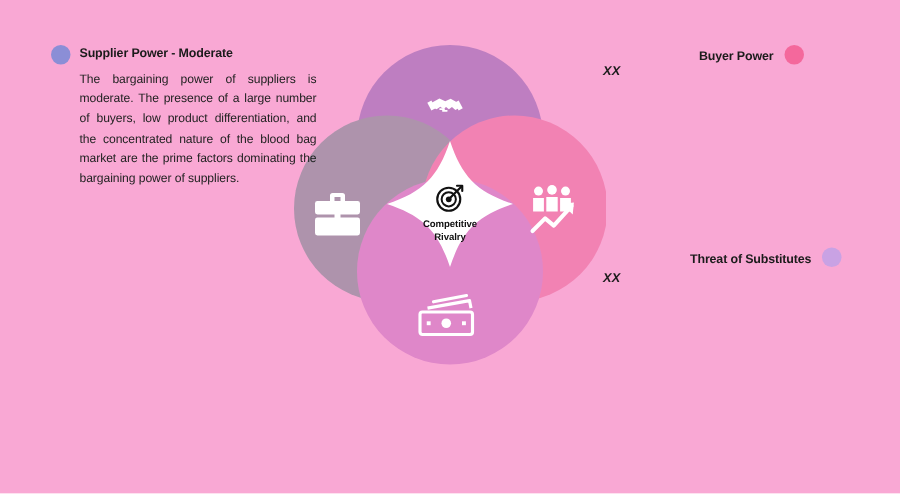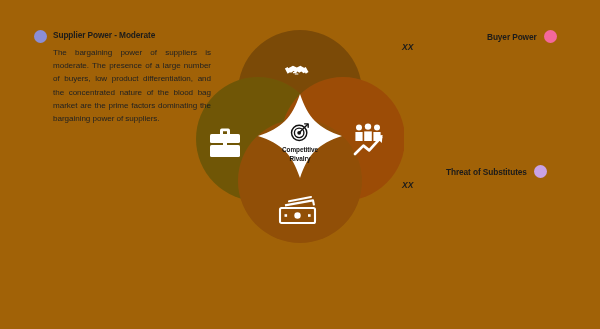--- a/index.html
+++ b/index.html
@@ -9,21 +9,21 @@
     background: #ffffff;
   }
   body {
     font-family: "Liberation Sans", sans-serif;
     -webkit-font-smoothing: antialiased;
   }
   #page {
     position: relative;
     width: 600px;
     height: 329px;
-    background: #a16207;
+    background: #f9a8d4;
     overflow: hidden;
   }
 
   
   .info-block {
     position: absolute;
     width: 178px;
   }
   .info-block.supplier { left: 34px; top: 29px; }
   .info-block.entrants { left: 34px; top: 166px; }
@@ -62,22 +62,22 @@
     letter-spacing: -0.05px;
   }
 
   
   .side-label {
     position: absolute;
     display: flex;
     align-items: center;
     gap: 7px;
   }
-  .side-label.buyer { left: 487px; top: 30px; }
-  .side-label.substitutes { left: 446px; top: 165px; }
+  .side-label.buyer { left: 466px; top: 30px; }
+  .side-label.substitutes { left: 460px; top: 165px; }
   .side-label .lbl {
     font-size: 8.3px;
     font-weight: bold;
     color: #1b1b1b;
     letter-spacing: -0.1px;
     white-space: nowrap;
   }
   .side-label .dot {
     width: 13px;
     height: 13px;

